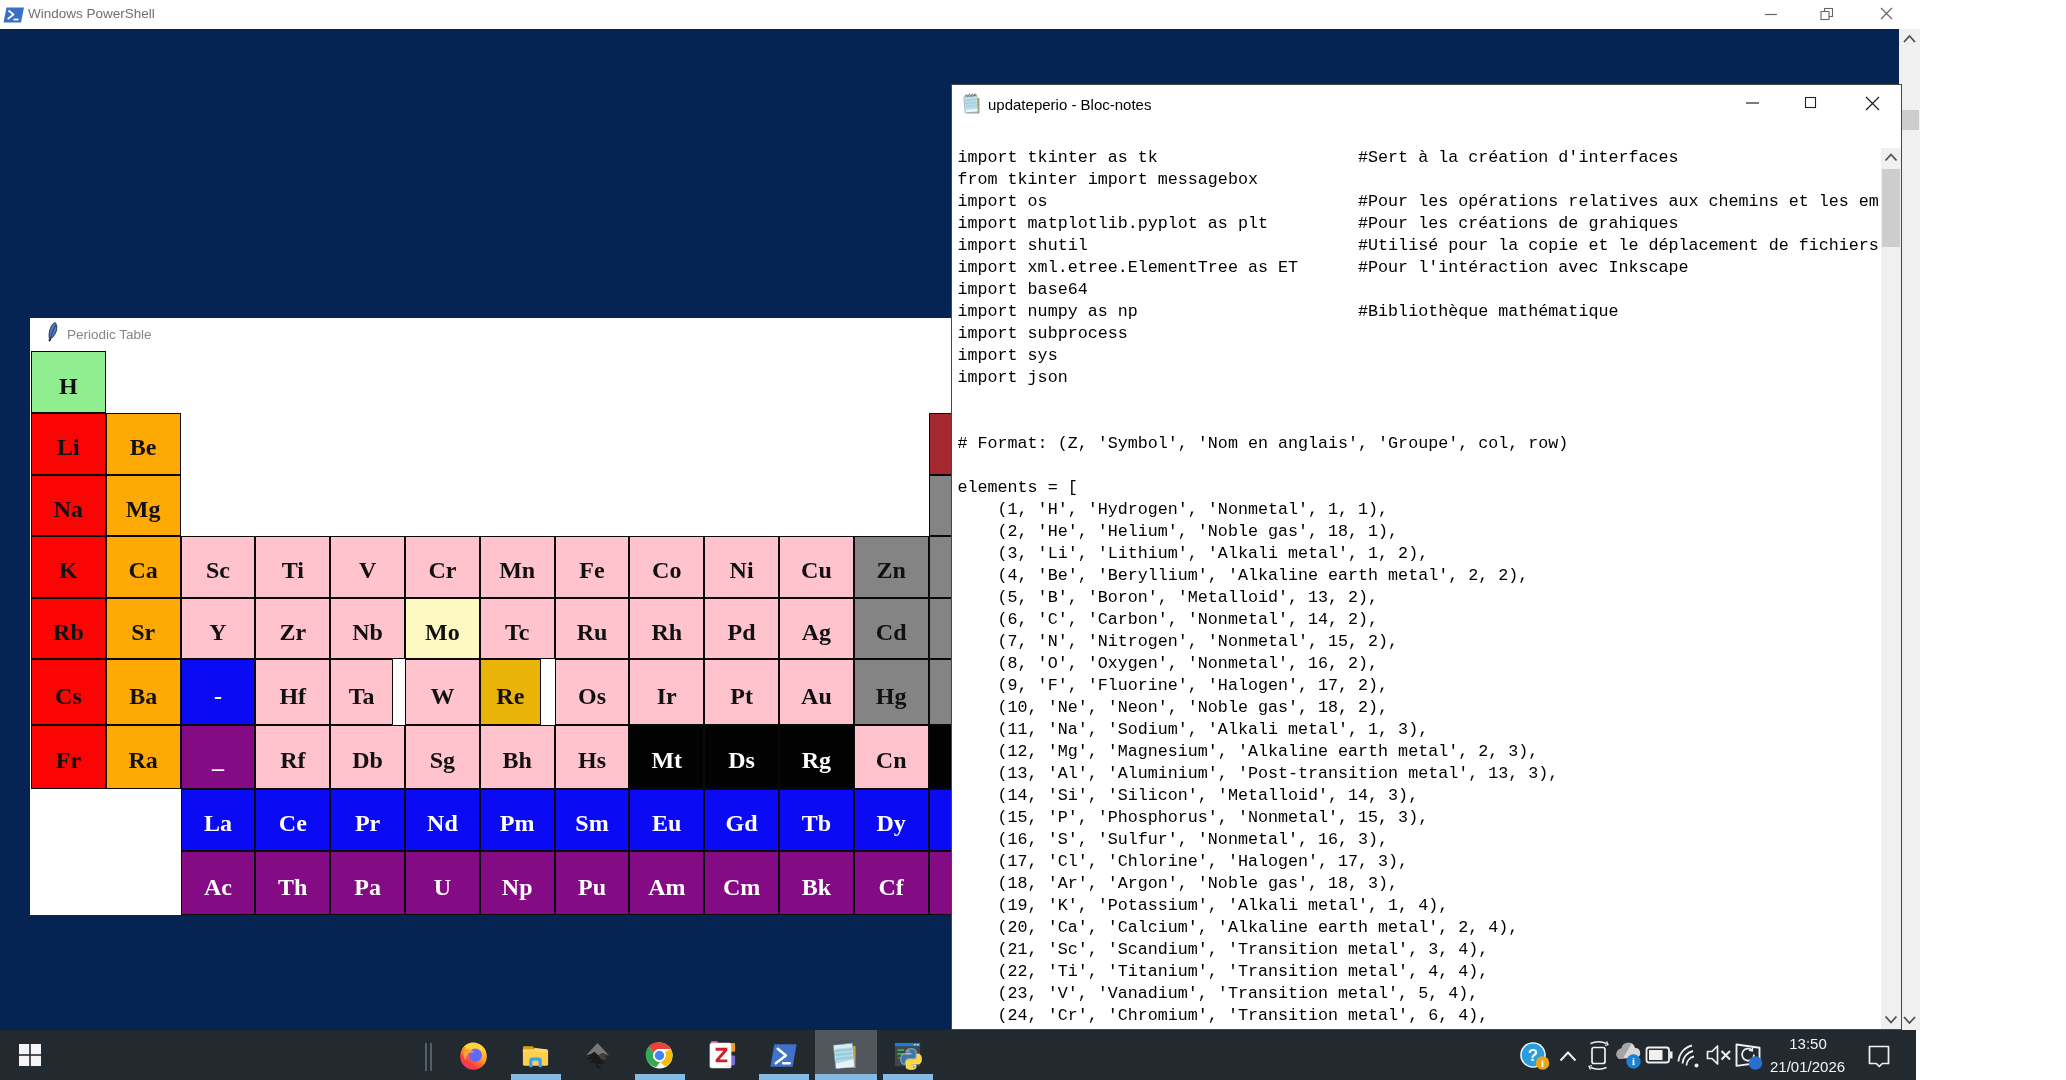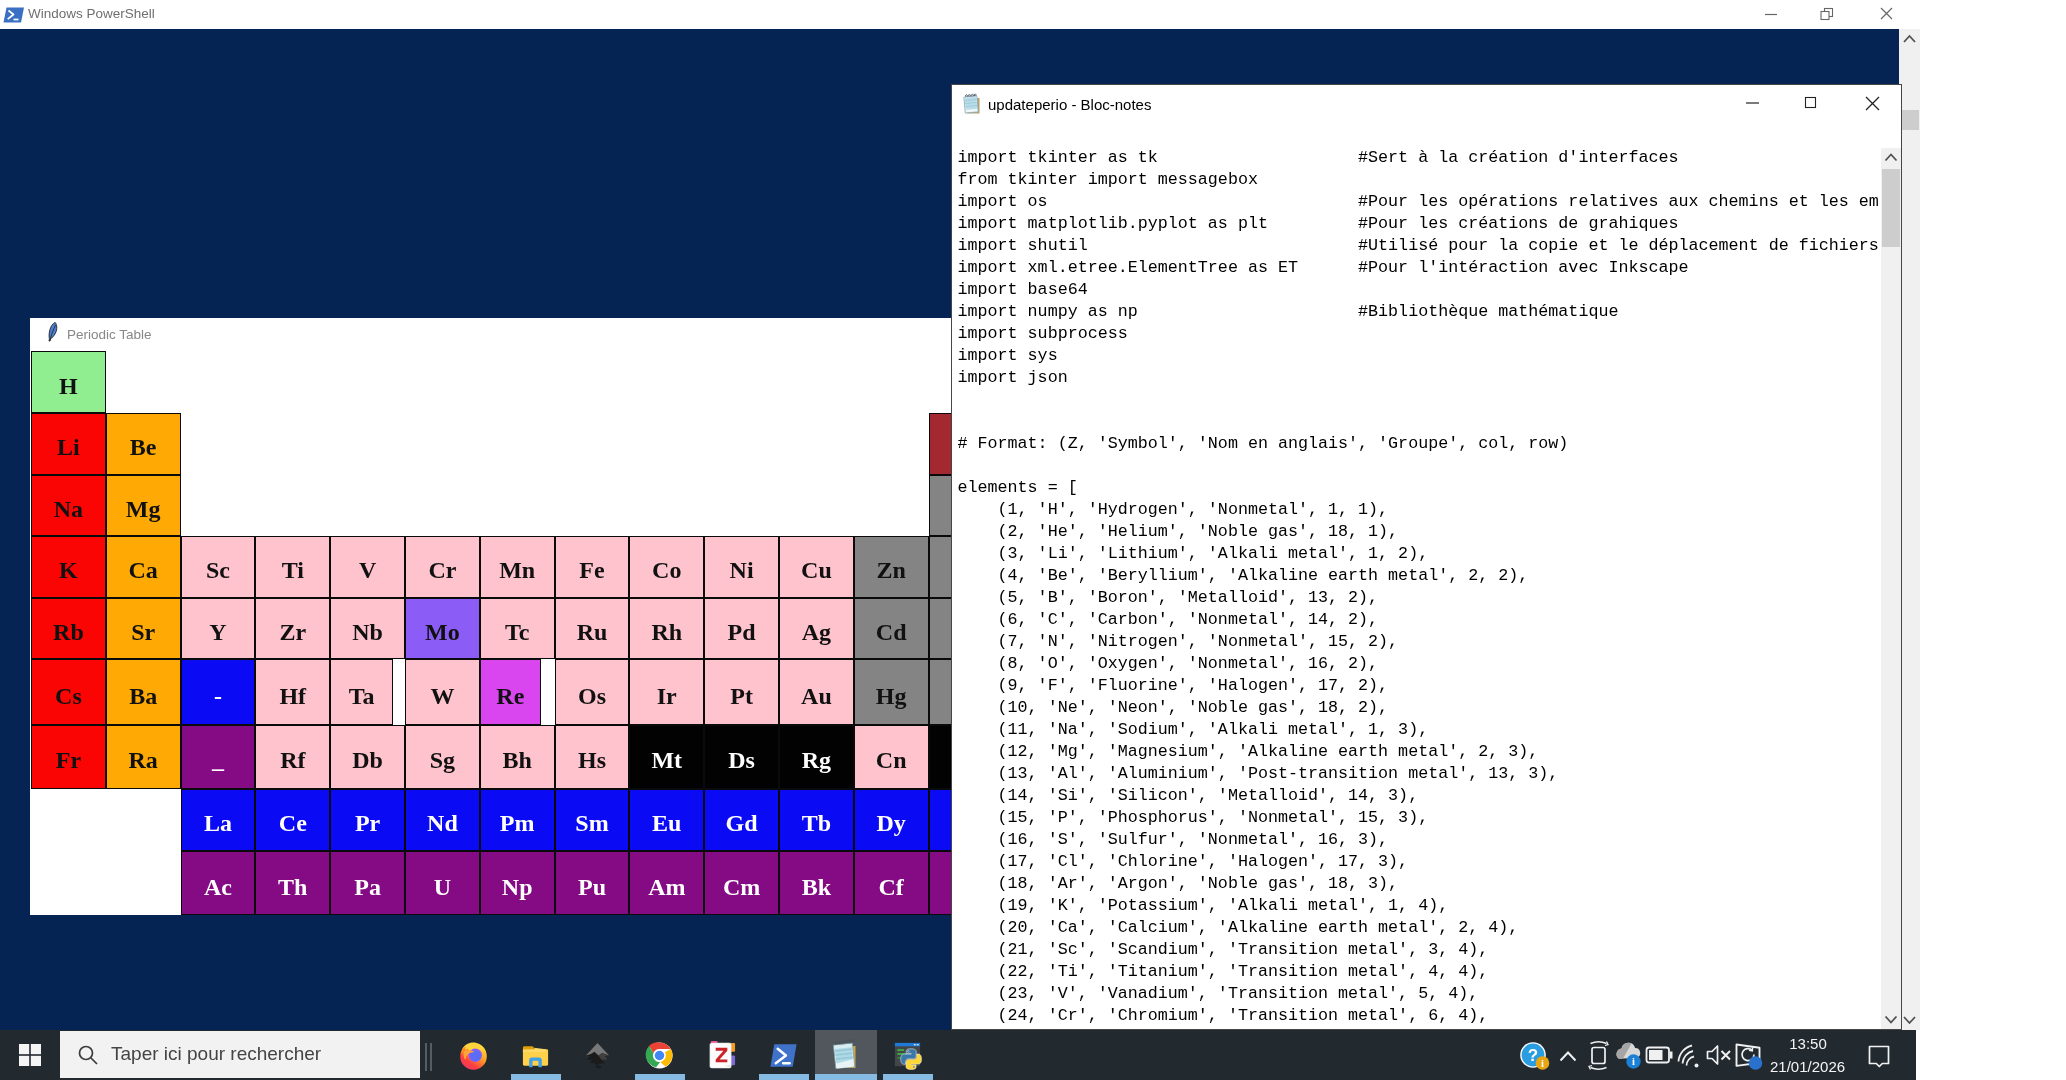--- a/index.html
+++ b/index.html
@@ -71,33 +71,33 @@
 <div class="cell" style="left:479.8px;top:536.0px;width:74.8px;height:61.5px;background:#ffc3cd;color:#111">Mn</div>
 <div class="cell" style="left:554.6px;top:536.0px;width:74.8px;height:61.5px;background:#ffc3cd;color:#111">Fe</div>
 <div class="cell" style="left:629.4px;top:536.0px;width:74.8px;height:61.5px;background:#ffc3cd;color:#111">Co</div>
 <div class="cell" style="left:704.2px;top:536.0px;width:74.8px;height:61.5px;background:#ffc3cd;color:#111">Ni</div>
 <div class="cell" style="left:779.0px;top:536.0px;width:74.8px;height:61.5px;background:#ffc3cd;color:#111">Cu</div>
 <div class="cell" style="left:853.8px;top:536.0px;width:74.8px;height:61.5px;background:#848484;color:#111">Zn</div>
 <div class="cell" style="left:928.6px;top:536.0px;width:74.8px;height:61.5px;background:#848484;color:#111">Ga</div>
 <div class="cell" style="left:180.6px;top:597.5px;width:74.8px;height:61.5px;background:#ffc3cd;color:#111">Y</div>
 <div class="cell" style="left:255.4px;top:597.5px;width:74.8px;height:61.5px;background:#ffc3cd;color:#111">Zr</div>
 <div class="cell" style="left:330.2px;top:597.5px;width:74.8px;height:61.5px;background:#ffc3cd;color:#111">Nb</div>
-<div class="cell" style="left:405.0px;top:597.5px;width:74.8px;height:61.5px;background:#8b5cf6;color:#111">Mo</div>
+<div class="cell" style="left:405.0px;top:597.5px;width:74.8px;height:61.5px;background:#fef9c3;color:#111">Mo</div>
 <div class="cell" style="left:479.8px;top:597.5px;width:74.8px;height:61.5px;background:#ffc3cd;color:#111">Tc</div>
 <div class="cell" style="left:554.6px;top:597.5px;width:74.8px;height:61.5px;background:#ffc3cd;color:#111">Ru</div>
 <div class="cell" style="left:629.4px;top:597.5px;width:74.8px;height:61.5px;background:#ffc3cd;color:#111">Rh</div>
 <div class="cell" style="left:704.2px;top:597.5px;width:74.8px;height:61.5px;background:#ffc3cd;color:#111">Pd</div>
 <div class="cell" style="left:779.0px;top:597.5px;width:74.8px;height:61.5px;background:#ffc3cd;color:#111">Ag</div>
 <div class="cell" style="left:853.8px;top:597.5px;width:74.8px;height:61.5px;background:#848484;color:#111">Cd</div>
 <div class="cell" style="left:928.6px;top:597.5px;width:74.8px;height:61.5px;background:#848484;color:#111">In</div>
 <div class="cell" style="left:180.6px;top:659.0px;width:74.8px;height:66.0px;background:#0a0af5;color:#fff">-</div>
 <div class="cell" style="left:255.4px;top:659.0px;width:74.8px;height:66.0px;background:#ffc3cd;color:#111">Hf</div>
 <div class="cell" style="left:330.2px;top:659.0px;width:63px;height:66.0px;background:#ffc3cd;color:#111">Ta</div>
 <div class="cell" style="left:405.0px;top:659.0px;width:74.8px;height:66.0px;background:#ffc3cd;color:#111">W</div>
-<div class="cell" style="left:479.8px;top:659.0px;width:61px;height:66.0px;background:#d946ef;color:#111">Re</div>
+<div class="cell" style="left:479.8px;top:659.0px;width:61px;height:66.0px;background:#eab308;color:#111">Re</div>
 <div class="cell" style="left:554.6px;top:659.0px;width:74.8px;height:66.0px;background:#ffc3cd;color:#111">Os</div>
 <div class="cell" style="left:629.4px;top:659.0px;width:74.8px;height:66.0px;background:#ffc3cd;color:#111">Ir</div>
 <div class="cell" style="left:704.2px;top:659.0px;width:74.8px;height:66.0px;background:#ffc3cd;color:#111">Pt</div>
 <div class="cell" style="left:779.0px;top:659.0px;width:74.8px;height:66.0px;background:#ffc3cd;color:#111">Au</div>
 <div class="cell" style="left:853.8px;top:659.0px;width:74.8px;height:66.0px;background:#848484;color:#111">Hg</div>
 <div class="cell" style="left:928.6px;top:659.0px;width:74.8px;height:66.0px;background:#848484;color:#111">Tl</div>
 <div class="cell" style="left:180.6px;top:725.0px;width:74.8px;height:63.5px;background:#850b85;color:#fff">_</div>
 <div class="cell" style="left:255.4px;top:725.0px;width:74.8px;height:63.5px;background:#ffc3cd;color:#111">Rf</div>
 <div class="cell" style="left:330.2px;top:725.0px;width:74.8px;height:63.5px;background:#ffc3cd;color:#111">Db</div>
 <div class="cell" style="left:405.0px;top:725.0px;width:74.8px;height:63.5px;background:#ffc3cd;color:#111">Sg</div>
@@ -213,27 +213,20 @@
 
 <div class="abs" style="left:0;top:1030px;width:1916px;height:50px;background:#222a30">
 
   <svg class="abs" style="left:19px;top:14px" width="22" height="22" viewBox="0 0 22 22">
     <rect x="0" y="0" width="10.2" height="10.2" fill="#f5f5f5"></rect>
     <rect x="11.8" y="0" width="10.2" height="10.2" fill="#f5f5f5"></rect>
     <rect x="0" y="11.8" width="10.2" height="10.2" fill="#f5f5f5"></rect>
     <rect x="11.8" y="11.8" width="10.2" height="10.2" fill="#f5f5f5"></rect>
   </svg>
 
-  <div class="abs" style="left:60px;top:1px;width:360px;height:47px;background:#f2f2f2">
-    <svg class="abs" style="left:17px;top:13px" width="22" height="22" viewBox="0 0 22 22">
-      <circle cx="9" cy="9" r="6.5" stroke="#3b3b3b" stroke-width="1.7" fill="none"></circle>
-      <path d="M14 14 l6 6" stroke="#3b3b3b" stroke-width="1.7"></path>
-    </svg>
-    <div class="abs" style="left:51px;top:12px;font-size:19px;color:#444">Taper ici pour rechercher</div>
-  </div>
 
   <svg class="abs" style="left:424px;top:13px" width="10" height="28">
       <path d="M2 0 v28 M7 0 v28" stroke="#6b747a" stroke-width="1.4"></path>
     </svg>
 
   <div class="abs" style="left:815px;top:0;width:62px;height:50px;background:#51575c"></div>
 </div>
 <div style="position:absolute;left:458px;top:1040px;width:31px;height:31px"><svg width="31" height="31" viewBox="0 0 32 32">
 <defs>
         <linearGradient id="ffg" x1="0.8" y1="0.1" x2="0.2" y2="0.95">

